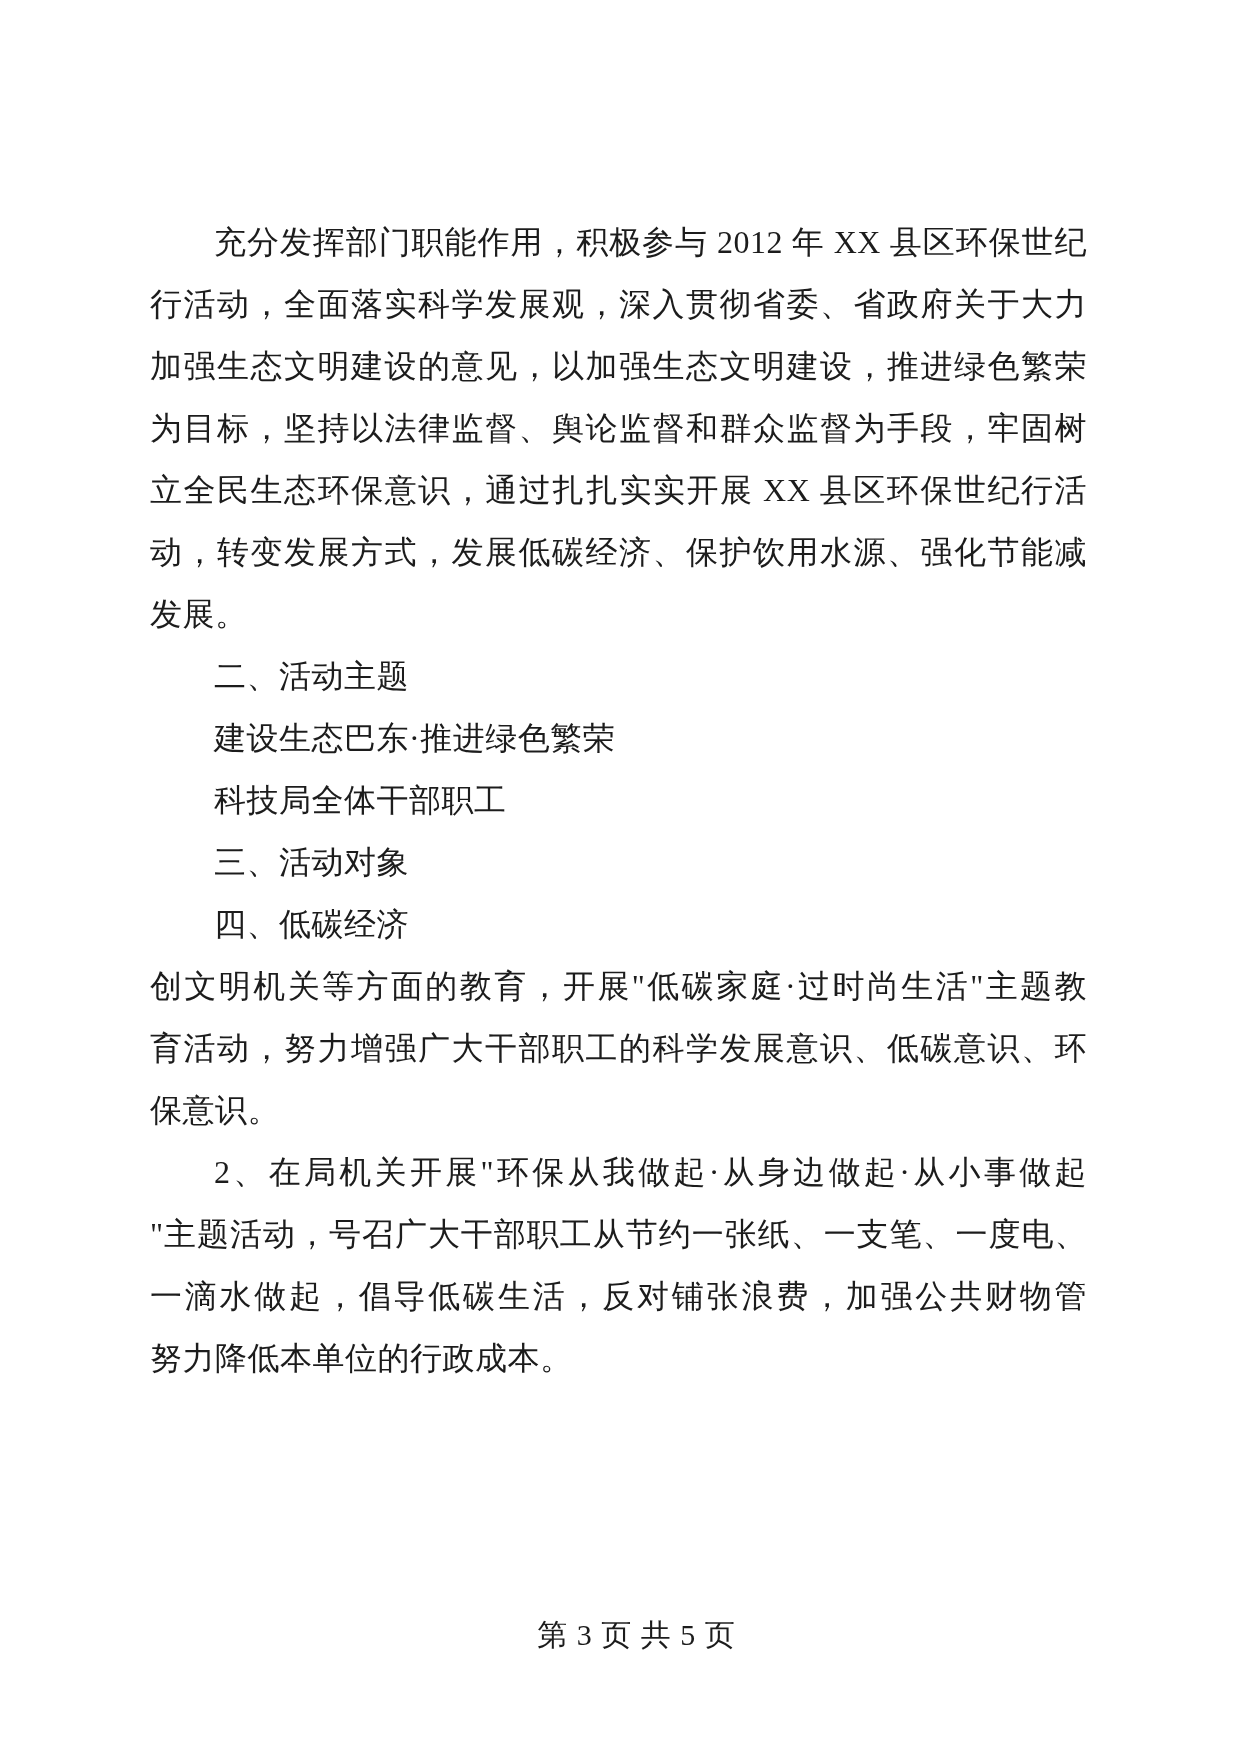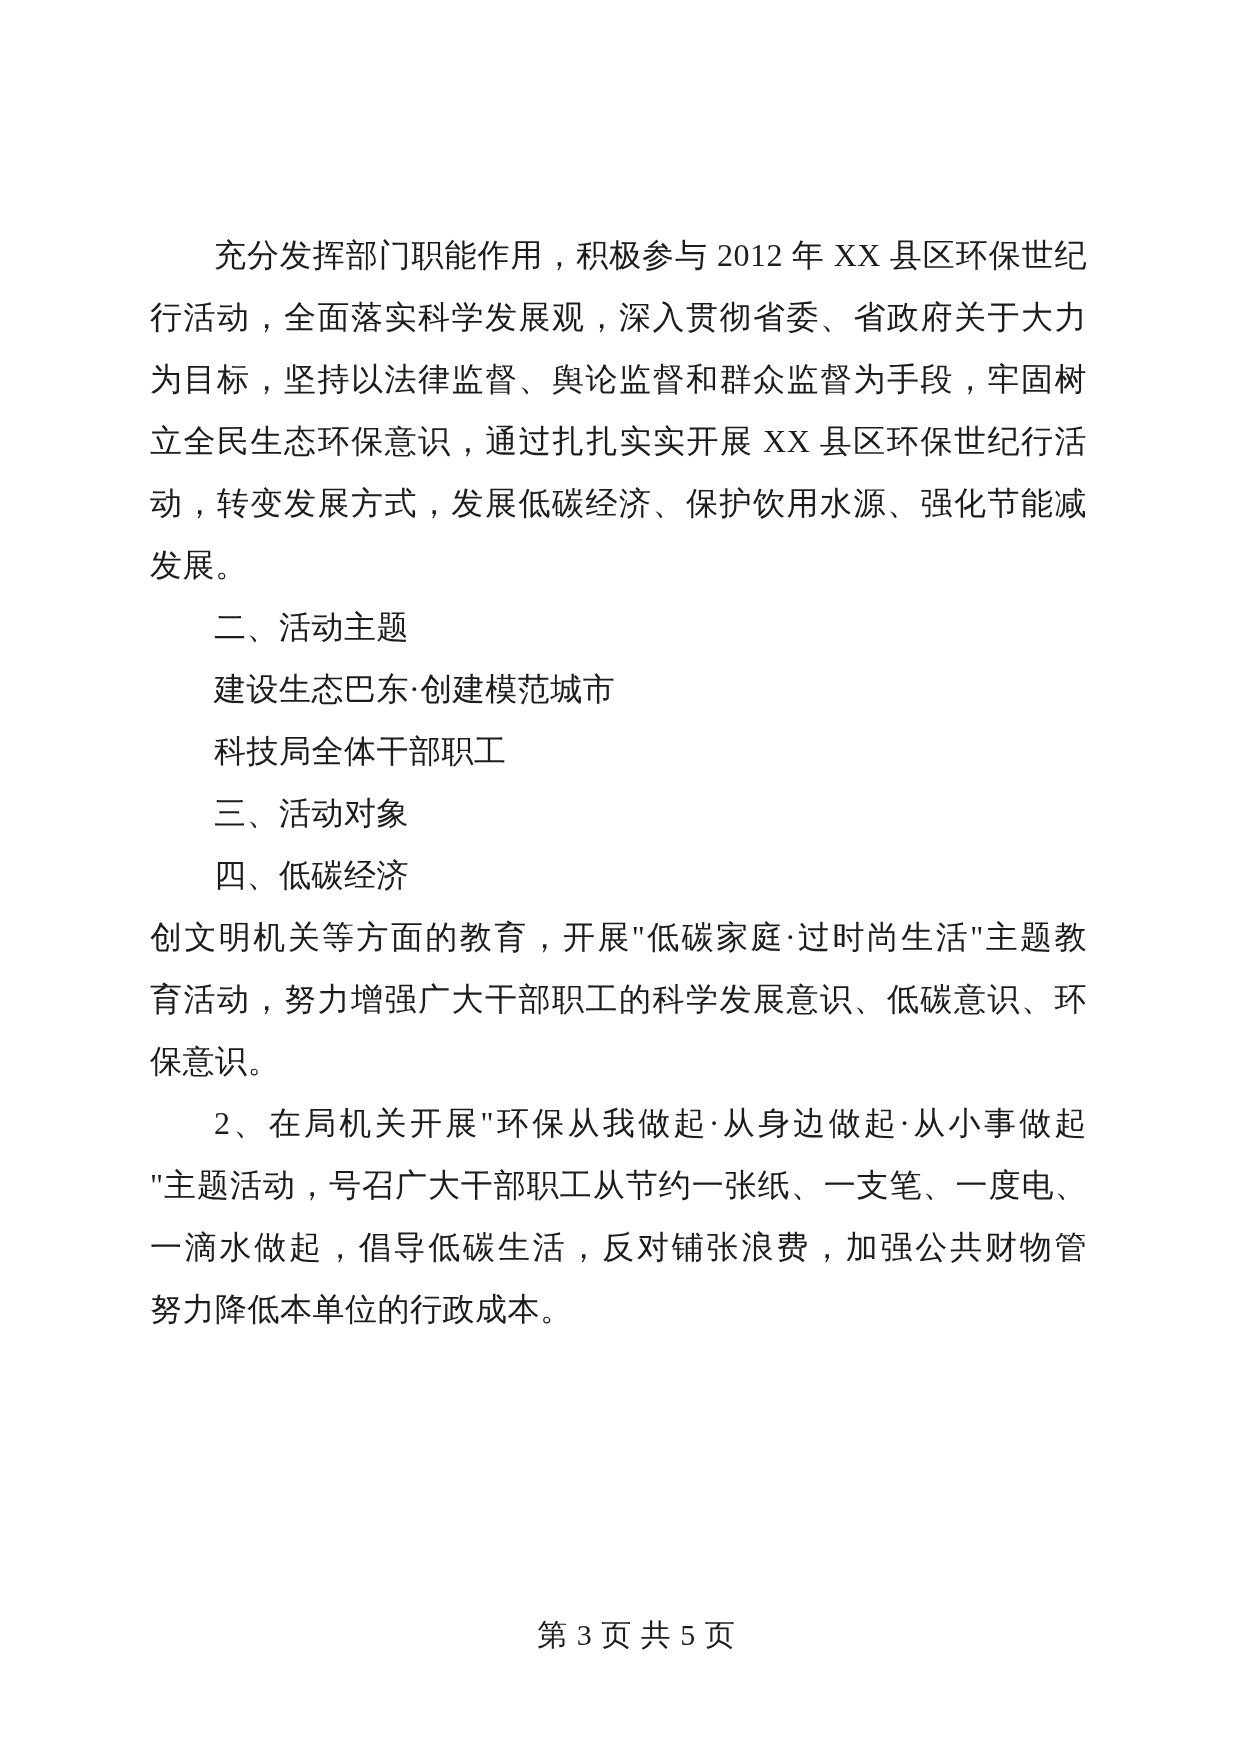--- a/index.html
+++ b/index.html
@@ -12,21 +12,21 @@
     width: 1241px;
     height: 1754px;
     background: #ffffff;
     overflow: hidden;
     font-family: "Liberation Serif", "DejaVu Serif", serif;
     color: #1c1c1c;
   }
   .content {
     position: absolute;
     left: 150px;
-    top: 224px;
+    top: 211px;
     width: 937px;
     font-size: 32px;
     line-height: 62px;
     font-weight: 400;
     letter-spacing: 0.5px;
   }
   .paragraph {
     margin: 0;
     padding: 0;
   }
@@ -58,30 +58,31 @@
   }
 </style>
 </head>
 <body>
 
 <div class="page">
   <div class="content">
       <div class="paragraph">
         <div class="line first jline">充分发挥部门职能作用，积极参与 2012 年 XX 县区环保世纪</div>
         <div class="line jline">行活动，全面落实科学发展观，深入贯彻省委、省政府关于大力</div>
+        <div class="line jline">加强生态文明建设的意见，以加强生态文明建设，推进绿色繁荣</div>
         <div class="line jline">为目标，坚持以法律监督、舆论监督和群众监督为手段，牢固树</div>
         <div class="line jline">立全民生态环保意识，通过扎扎实实开展 XX 县区环保世纪行活</div>
         <div class="line jline">动，转变发展方式，发展低碳经济、保护饮用水源、强化节能减</div>
         <div class="line">发展。</div>
       </div>
       <div class="paragraph">
         <div class="line first">二、活动主题</div>
       </div>
       <div class="paragraph">
-        <div class="line first">建设生态巴东·创建模范城市</div>
+        <div class="line first">建设生态巴东·推进绿色繁荣</div>
       </div>
       <div class="paragraph">
         <div class="line first">科技局全体干部职工</div>
       </div>
       <div class="paragraph">
         <div class="line first">三、活动对象</div>
       </div>
       <div class="paragraph">
         <div class="line first">四、低碳经济</div>
       </div>

